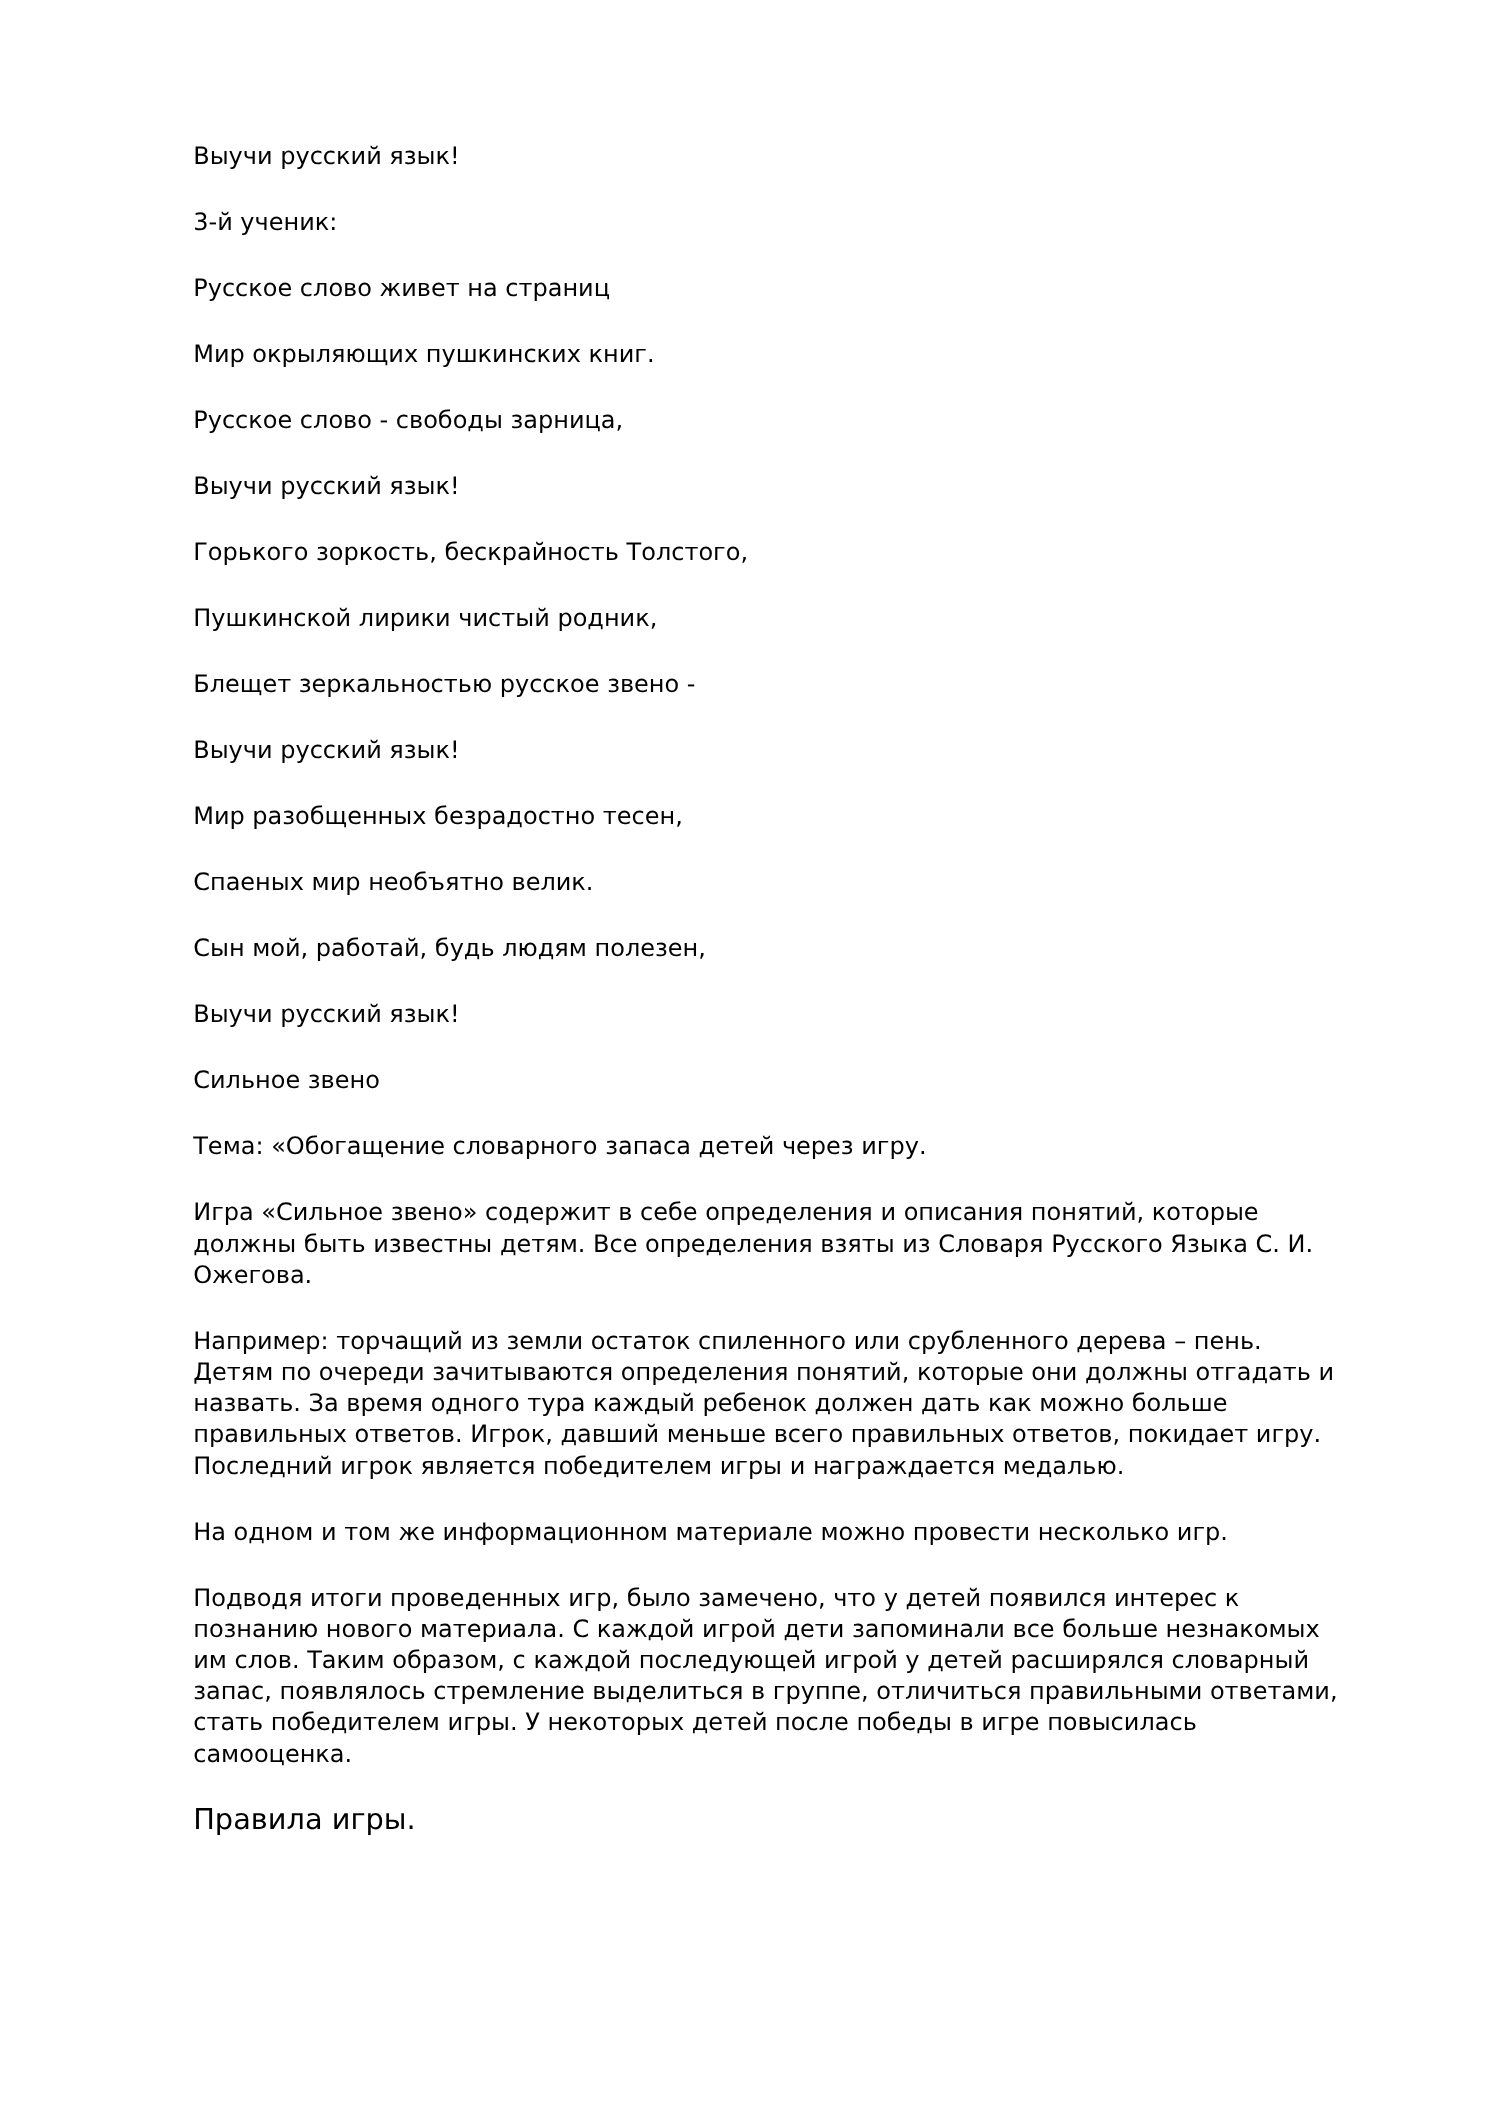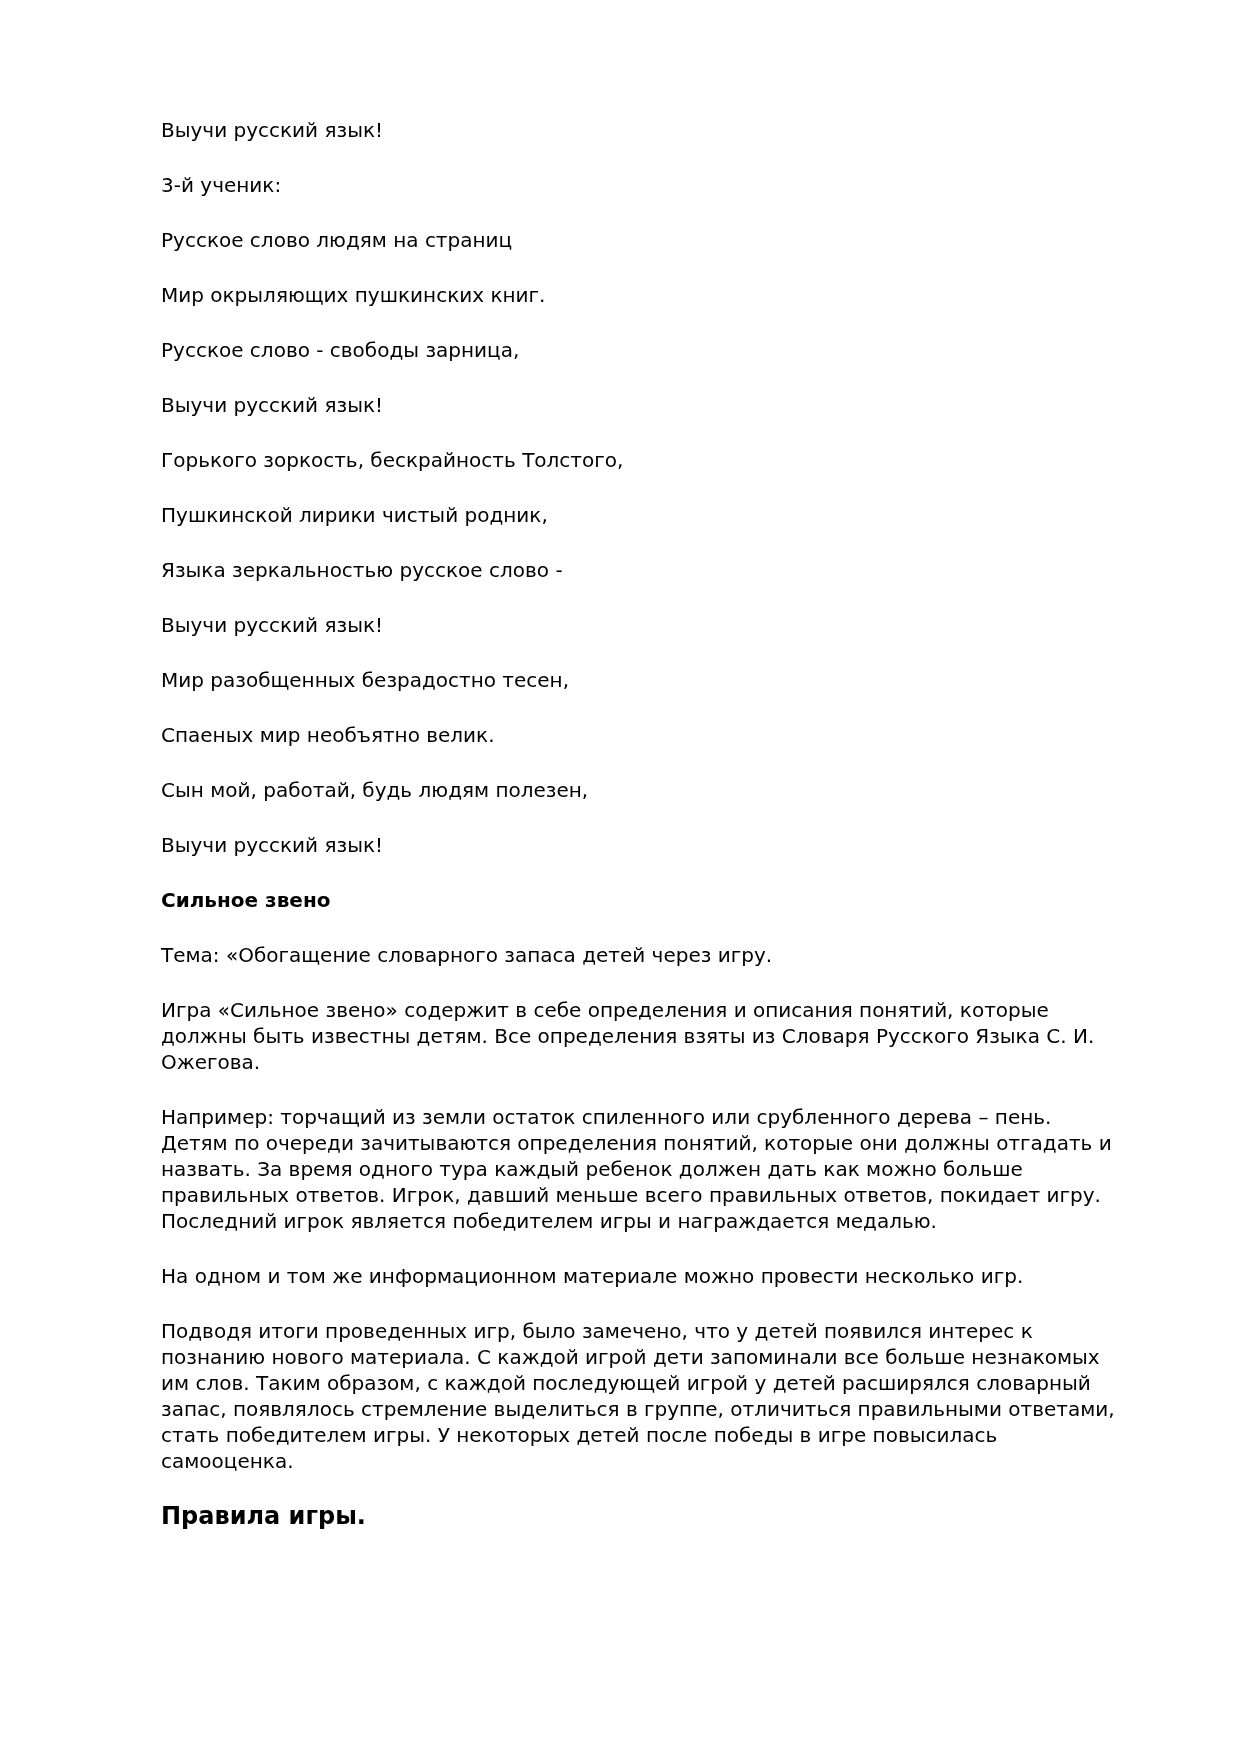--- a/index.html
+++ b/index.html
@@ -19,37 +19,37 @@
     line-height: 26px;
     color: #000000;
     overflow: hidden;
   }
   .para {
     margin: 0 0 29px 0;
     white-space: pre-line;
   }
   .heading {
     margin: 0 0 29px 0;
-    font-weight: bold;
+    font-weight: normal;
     white-space: pre-line;
   }
 </style>
 </head>
 <body>
 
 <div class="page">
   <p class="para">Выучи русский язык!</p>
   <p class="para">3-й ученик:</p>
-  <p class="para">Русское слово людям на страниц</p>
+  <p class="para">Русское слово живет на страниц</p>
   <p class="para">Мир окрыляющих пушкинских книг.</p>
   <p class="para">Русское слово - свободы зарница,</p>
   <p class="para">Выучи русский язык!</p>
   <p class="para">Горького зоркость, бескрайность Толстого,</p>
   <p class="para">Пушкинской лирики чистый родник,</p>
-  <p class="para">Языка зеркальностью русское слово -</p>
+  <p class="para">Блещет зеркальностью русское звено -</p>
   <p class="para">Выучи русский язык!</p>
   <p class="para">Мир разобщенных безрадостно тесен,</p>
   <p class="para">Спаеных мир необъятно велик.</p>
   <p class="para">Сын мой, работай, будь людям полезен,</p>
   <p class="para">Выучи русский язык!</p>
   <h2 class="heading" style="font-size:20px;">Сильное звено</h2>
   <p class="para">Тема: «Обогащение словарного запаса детей через игру.</p>
   <p class="para">Игра «Сильное звено» содержит в себе определения и описания понятий, которые
 должны быть известны детям. Все определения взяты из Словаря Русского Языка С. И.
 Ожегова.</p>

